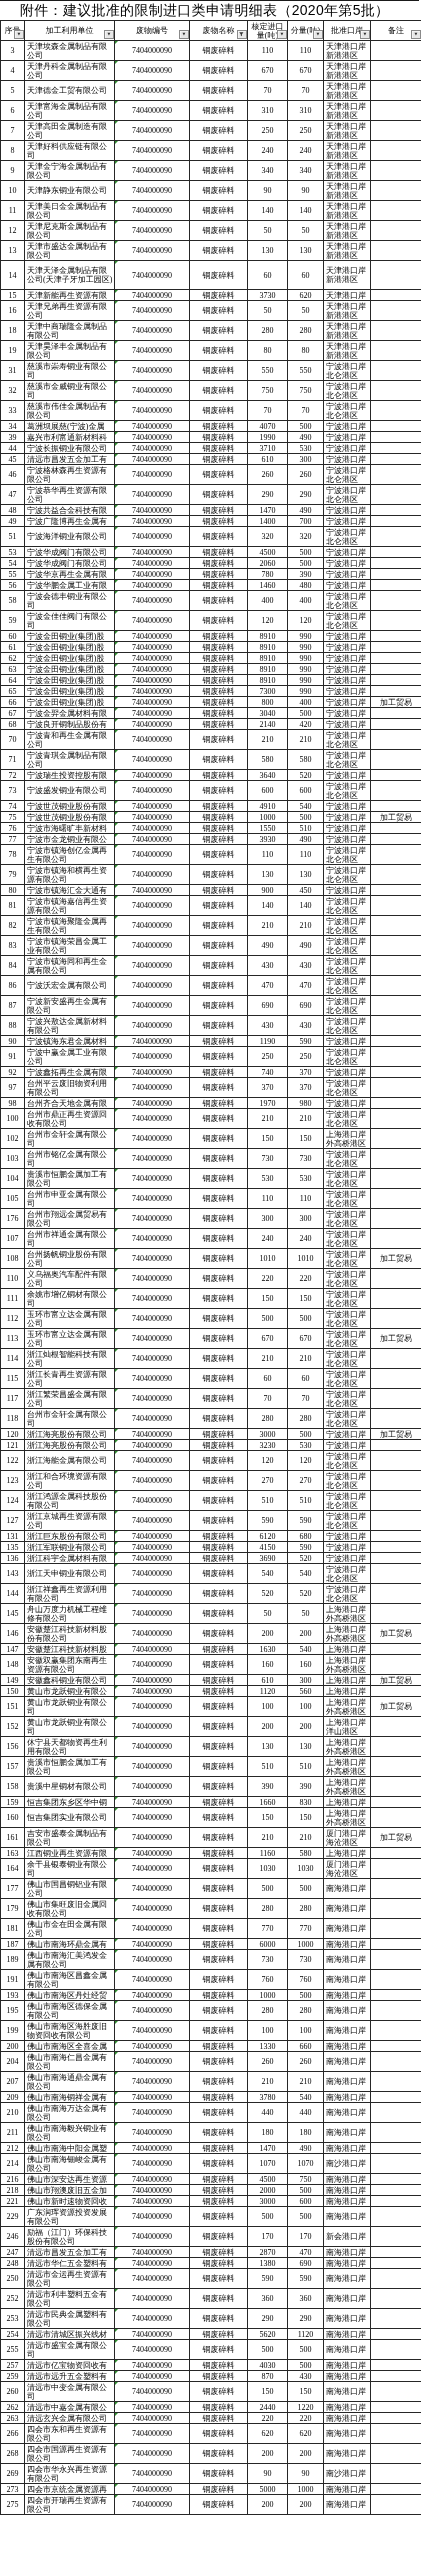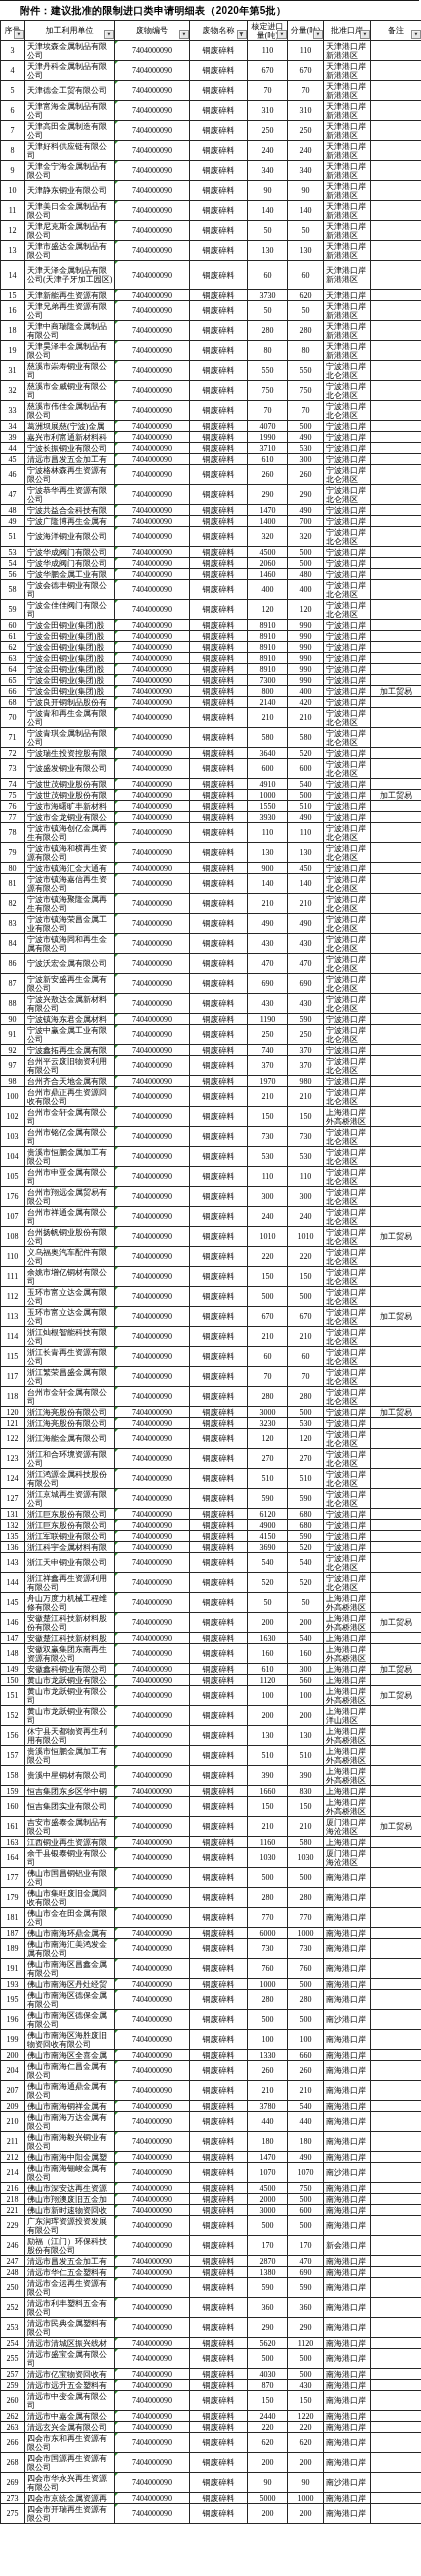--- a/index.html
+++ b/index.html
@@ -1,20 +1,20 @@
 <!DOCTYPE html>
 <html style="font-size:8.4px"><head>
 <meta charset="utf-8">
 <style>
   html,body{margin:0;padding:0;background:#fff;}
   body{font-family:"Liberation Serif","DejaVu Serif",serif;color:#000;width:421px;}
   .frame{width:419px;margin:0;border-top:1.1px solid #1a1a1a;}
   .title{height:19px;display:flex;align-items:center;padding-left:20px;
          font-family:"Liberation Sans","DejaVu Sans",sans-serif;
-         font-weight:700;font-size:10px;letter-spacing:0.3px;}
+         font-weight:400;font-size:14px;letter-spacing:0.3px;}
   table{border-collapse:collapse;table-layout:fixed;width:420px;}
   col.c-seq{width:24px}col.c-com{width:90px}col.c-code{width:75px}
   col.c-name{width:58px}col.c-q1{width:40px}col.c-q2{width:36px}
   col.c-port{width:47px}col.c-rem{width:51px}
   th,td{border:1.1px solid #262626;overflow:hidden;font-weight:400;
         font-size:8px;line-height:9px;vertical-align:middle;padding:0 1.1px;}
   th{height:18px;position:relative;text-align:center;padding:0.5px 1.6px;}
   td{text-align:center;}
   td.al{text-align:left;padding:0 1.1px 0 2.1px;}
   tr.h1 td{height:10px;white-space:nowrap;}
@@ -486,20 +486,33 @@
       <span class="tri"></span>
       <span class="code-text">7404000090</span>
     </td>
     <td>铜废碎料</td>
     <td>2060</td>
     <td>500</td>
     <td class="al">宁波港口岸</td>
     <td></td>
   </tr>
         <tr class="h1">
+    <td>55</td>
+    <td class="al">宁波华京再生金属有限</td>
+    <td class="codecell">
+      <span class="tri"></span>
+      <span class="code-text">7404000090</span>
+    </td>
+    <td>铜废碎料</td>
+    <td>780</td>
+    <td>390</td>
+    <td class="al">宁波港口岸</td>
+    <td></td>
+  </tr>
+        <tr class="h1">
     <td>56</td>
     <td class="al">宁波华鹏金属工业有限</td>
     <td class="codecell">
       <span class="tri"></span>
       <span class="code-text">7404000090</span>
     </td>
     <td>铜废碎料</td>
     <td>1460</td>
     <td>480</td>
     <td class="al">宁波港口岸</td>
@@ -614,20 +627,33 @@
     <td class="al">宁波金田铜业(集团)股</td>
     <td class="codecell">
       <span class="tri"></span>
       <span class="code-text">7404000090</span>
     </td>
     <td>铜废碎料</td>
     <td>800</td>
     <td>400</td>
     <td class="al">宁波港口岸</td>
     <td>加工贸易</td>
+  </tr>
+        <tr class="h1">
+    <td>67</td>
+    <td class="al">宁波金羿金属材料有限</td>
+    <td class="codecell">
+      <span class="tri"></span>
+      <span class="code-text">7404000090</span>
+    </td>
+    <td>铜废碎料</td>
+    <td>3040</td>
+    <td>500</td>
+    <td class="al">宁波港口岸</td>
+    <td></td>
   </tr>
         <tr class="h1">
     <td>68</td>
     <td class="al">宁波良开铜制品股份有</td>
     <td class="codecell">
       <span class="tri"></span>
       <span class="code-text">7404000090</span>
     </td>
     <td>铜废碎料</td>
     <td>2140</td>
@@ -1222,33 +1248,20 @@
   </tr>
         <tr class="h1">
     <td>131</td>
     <td class="al">浙江巨东股份有限公司</td>
     <td class="codecell">
       <span class="tri"></span>
       <span class="code-text">7404000090</span>
     </td>
     <td>铜废碎料</td>
     <td>6120</td>
-    <td>680</td>
-    <td class="al">宁波港口岸</td>
-    <td></td>
-  </tr>
-        <tr class="h1">
-    <td>132</td>
-    <td class="al">浙江巨东股份有限公司</td>
-    <td class="codecell">
-      <span class="tri"></span>
-      <span class="code-text">7404000090</span>
-    </td>
-    <td>铜废碎料</td>
-    <td>4900</td>
     <td>680</td>
     <td class="al">宁波港口岸</td>
     <td></td>
   </tr>
         <tr class="h1">
     <td>135</td>
     <td class="al">浙江军联铜业有限公司</td>
     <td class="codecell">
       <span class="tri"></span>
       <span class="code-text">7404000090</span>
@@ -1601,33 +1614,20 @@
     <td>195</td>
     <td class="al">佛山市南海区德保金属有限公司</td>
     <td class="codecell">
       <span class="tri"></span>
       <span class="code-text">7404000090</span>
     </td>
     <td>铜废碎料</td>
     <td>280</td>
     <td>280</td>
     <td class="al">南海港口岸</td>
-    <td></td>
-  </tr>
-        <tr class="h2">
-    <td>196</td>
-    <td class="al">佛山市南海区德保金属有限公司</td>
-    <td class="codecell">
-      <span class="tri"></span>
-      <span class="code-text">7404000090</span>
-    </td>
-    <td>铜废碎料</td>
-    <td>500</td>
-    <td>500</td>
-    <td class="al">南沙港口岸</td>
     <td></td>
   </tr>
         <tr class="h2">
     <td>199</td>
     <td class="al">佛山市南海区海胜废旧物资回收有限公司</td>
     <td class="codecell">
       <span class="tri"></span>
       <span class="code-text">7404000090</span>
     </td>
     <td>铜废碎料</td>

